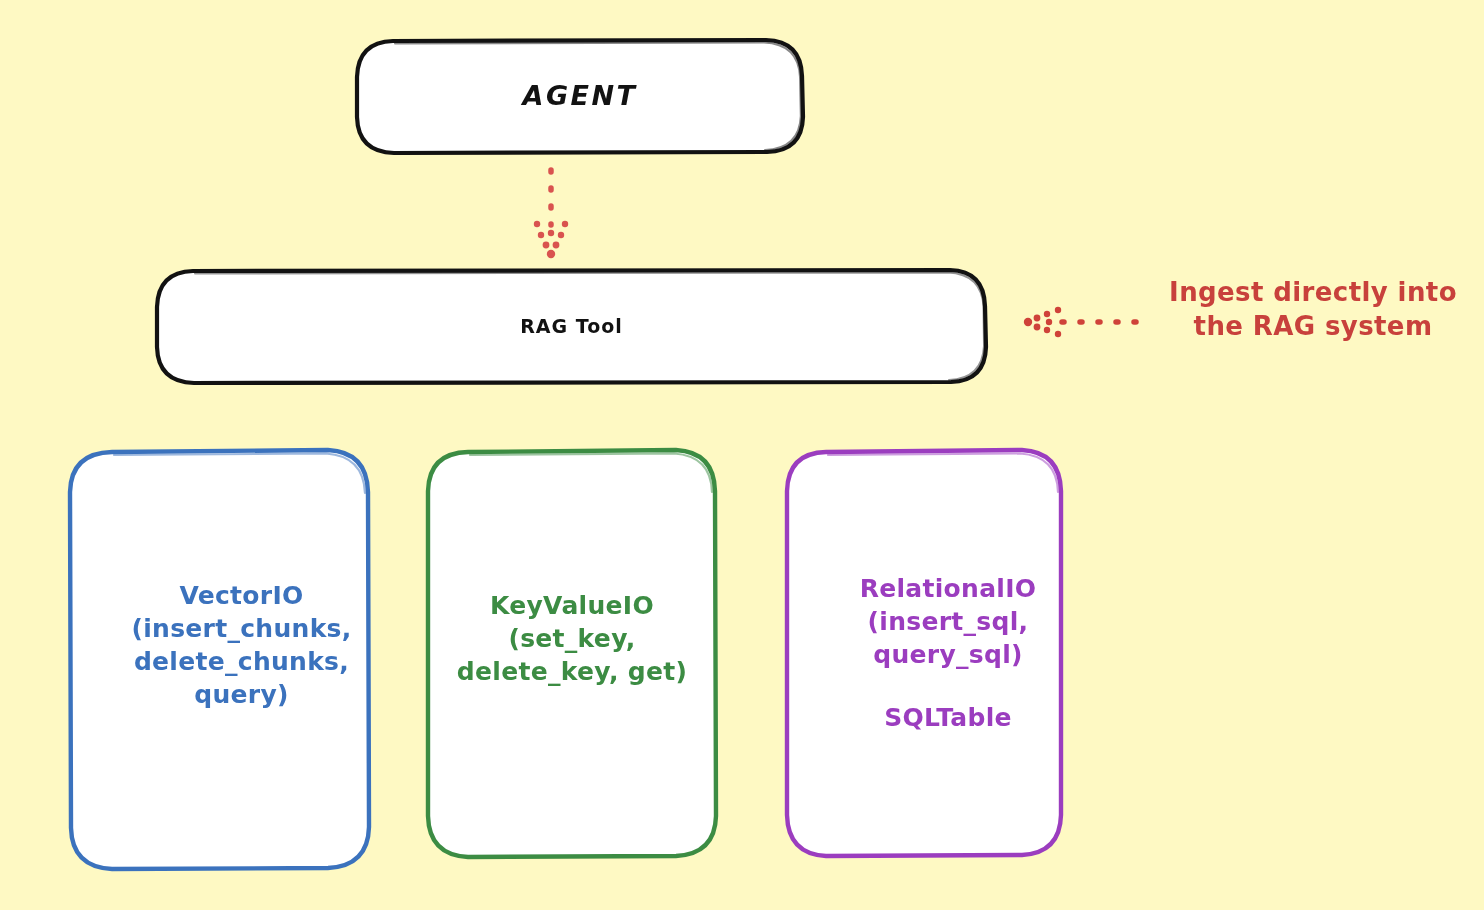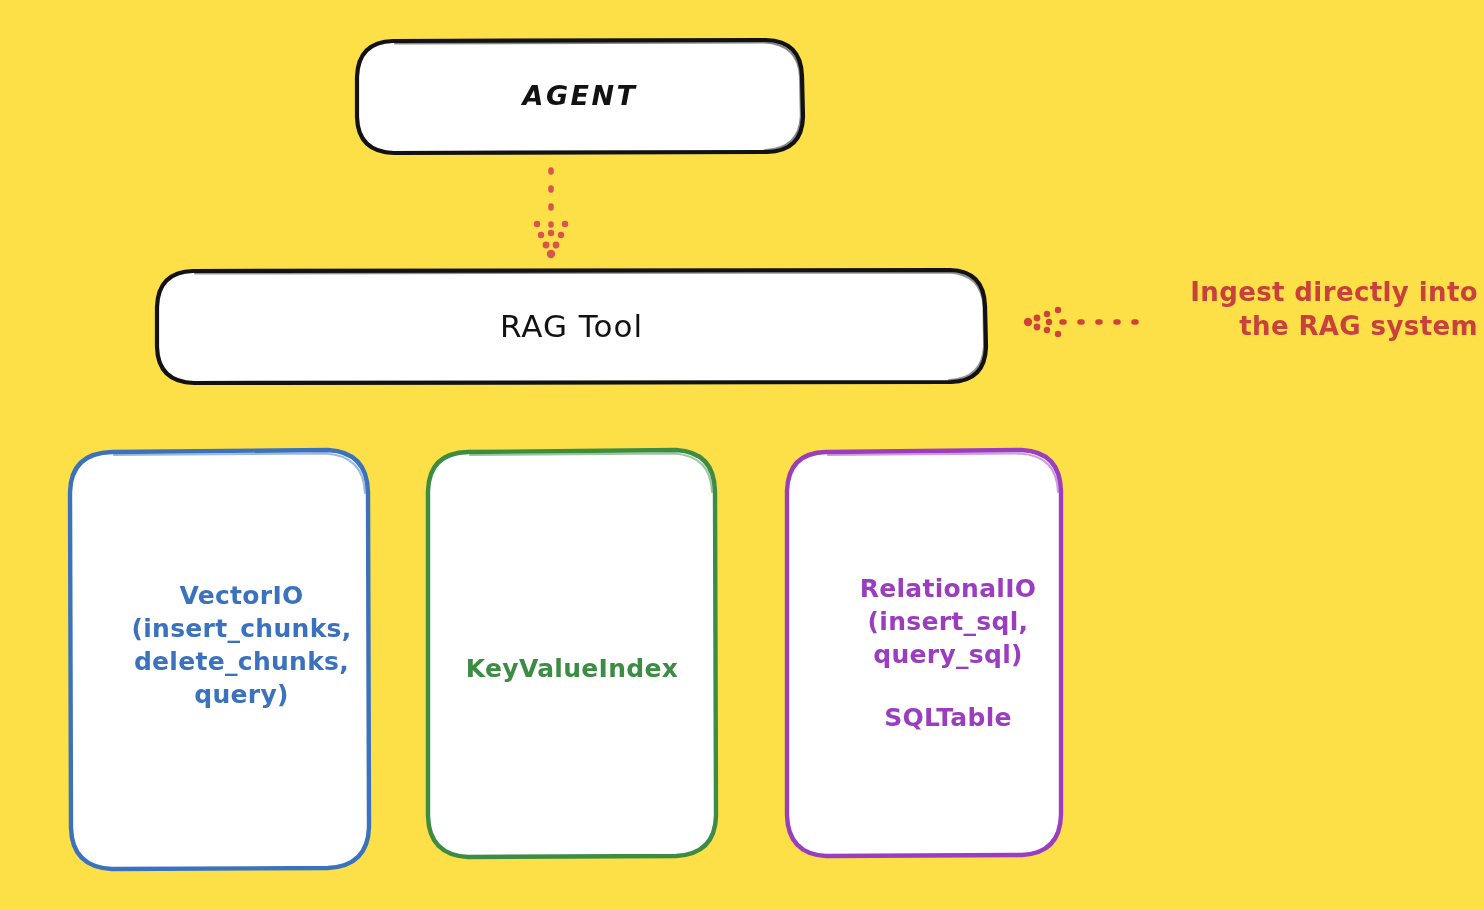--- a/index.html
+++ b/index.html
@@ -8,21 +8,21 @@
     padding: 0;
     background: #ffffff;
   }
   body {
     font-family: "DejaVu Sans", sans-serif;
   }
   #canvas {
     position: relative;
     width: 1484px;
     height: 910px;
-    background: #fde047;
+    background: #fef9c3;
     overflow: hidden;
   }
   .svg-layer {
     position: absolute;
     top: 0;
     left: 0;
     width: 1484px;
     height: 910px;
     pointer-events: none;
   }
@@ -58,22 +58,22 @@
   }
 
   
   #rag-tool-box {
     left: 157px;
     top: 270px;
     width: 829px;
     height: 113px;
   }
   #rag-tool-box .node-label {
-    font-size: 31px;
-    font-weight: 400;
+    font-size: 19px;
+    font-weight: 700;
     color: #121212;
     letter-spacing: 1px;
   }
 
   
   #vector-io-box {
     left: 70px;
     top: 450px;
     width: 343px;
     height: 419px;
@@ -116,21 +116,21 @@
     position: absolute;
     left: 1148px;
     top: 276px;
     width: 330px;
     color: #c8413c;
     font-size: 26px;
     font-weight: 600;
     line-height: 1.3;
     letter-spacing: 0.4px;
     white-space: pre-line;
-    text-align: right;
+    text-align: center;
     font-family: "DejaVu Sans", sans-serif;
   }
 </style>
 </head>
 <body>
 
 <div id="canvas">
 
   <svg class="svg-layer" viewBox="0 0 1484 910" xmlns="http://www.w3.org/2000/svg">
 
@@ -199,22 +199,24 @@
       <span class="node-label store-label">VectorIO
 (insert_chunks,
 delete_chunks,
 query)</span>
       <span class="store-gap"></span>
     </div>
   </div>
 
   <div class="node" id="key-value-io-box">
     <div class="store-inner">
+      <span class="node-label store-label">KeyValueIO
+(set_key,
+delete_key, get)</span>
       <span class="store-gap"></span>
-      <span class="node-label store-label">KeyValueIndex</span>
     </div>
   </div>
 
   <div class="node" id="relational-io-box">
     <div class="store-inner">
       <span class="node-label store-label">RelationalIO
 (insert_sql,
 query_sql)</span>
       <span class="store-gap"></span>
       <span class="node-label store-label">SQLTable</span>

